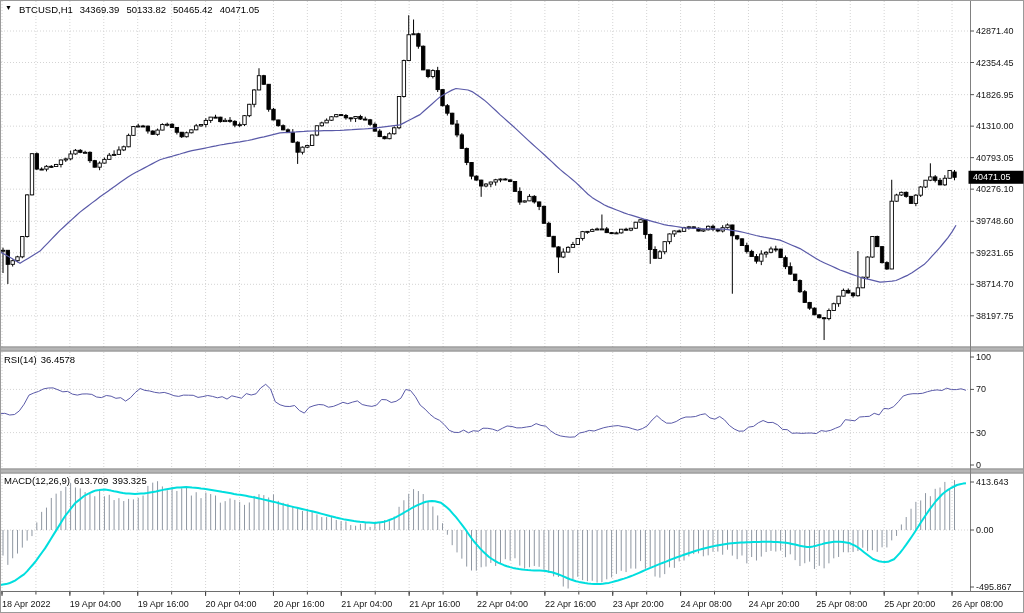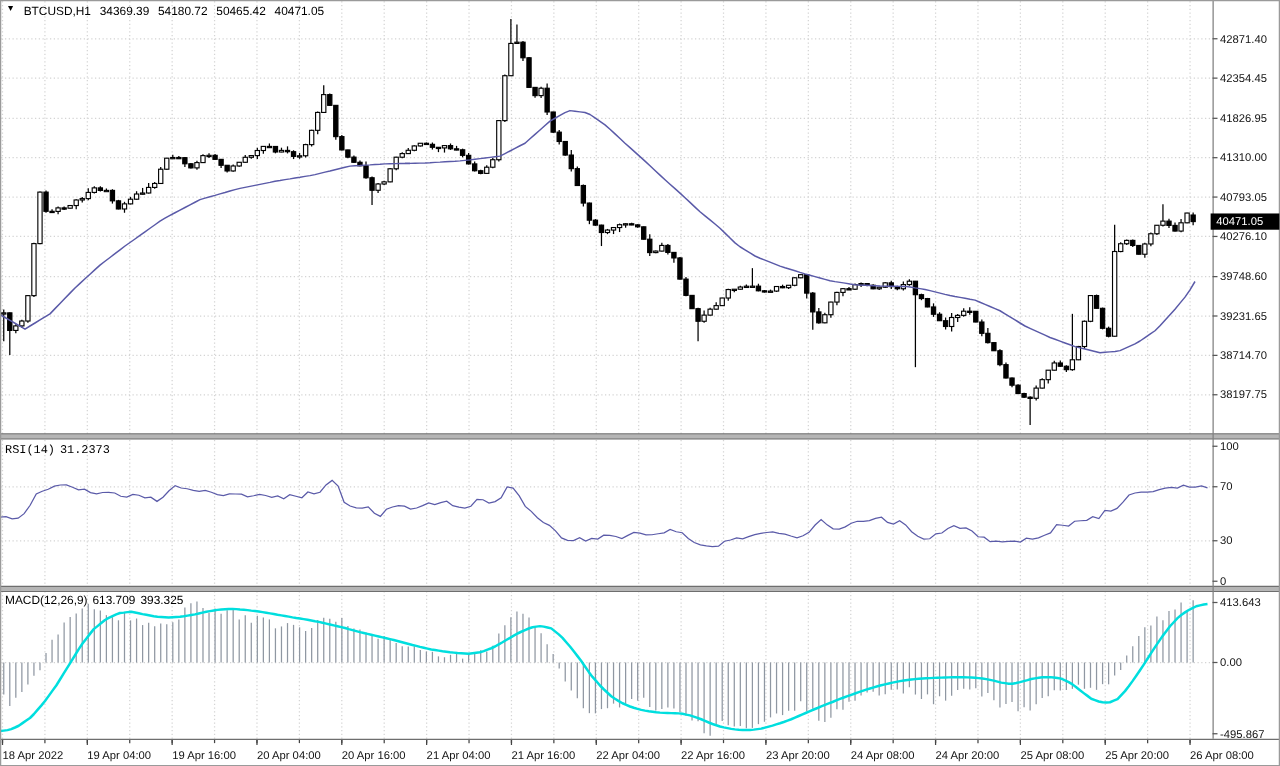--- a/index.html
+++ b/index.html
@@ -849,28 +849,28 @@
       <rect x="0" y="352" width="970" height="117" fill="transparent" style="cursor:crosshair"></rect>
       <rect x="0" y="473" width="970" height="118" fill="transparent" style="cursor:crosshair"></rect>
       <rect x="970" y="0" width="54" height="591" fill="transparent" style="cursor:ns-resize"></rect>
       <rect x="0" y="592" width="1024" height="21" fill="transparent" style="cursor:ew-resize"></rect>
     </svg>
 
   <div class="overlay-label" style="left:5px;top:4px;">
     <span class="tri">▼</span>
     <span>BTCUSD,H1</span>
     <span>34369.39</span>
-    <span>54180.72</span>
+    <span>50133.82</span>
     <span>50465.42</span>
     <span>40471.05</span>
   </div>
 
-  <div class="overlay-label" style="left:4px;top:354px;font-family:Liberation Mono, monospace;">
+  <div class="overlay-label" style="left:4px;top:354px;">
     <span style="margin-right:4px;">RSI(14)</span>
-    <span>31.2373</span>
+    <span>36.4578</span>
   </div>
 
   <div class="overlay-label" style="left:4px;top:475px;">
     <span style="margin-right:4px;">MACD(12,26,9)</span>
     <span style="margin-right:4px;">613.709</span>
     <span>393.325</span>
   </div>
 </div>
 
 </body></html>

